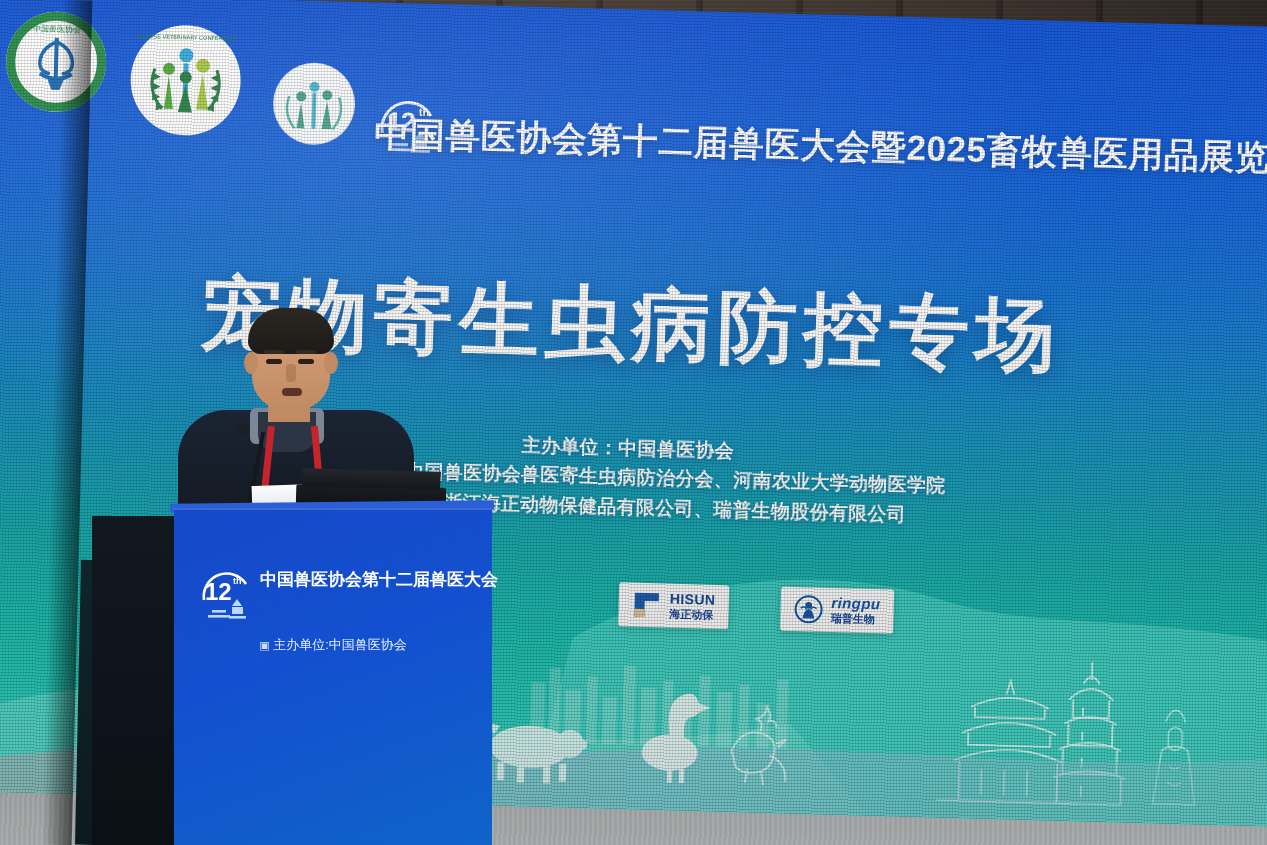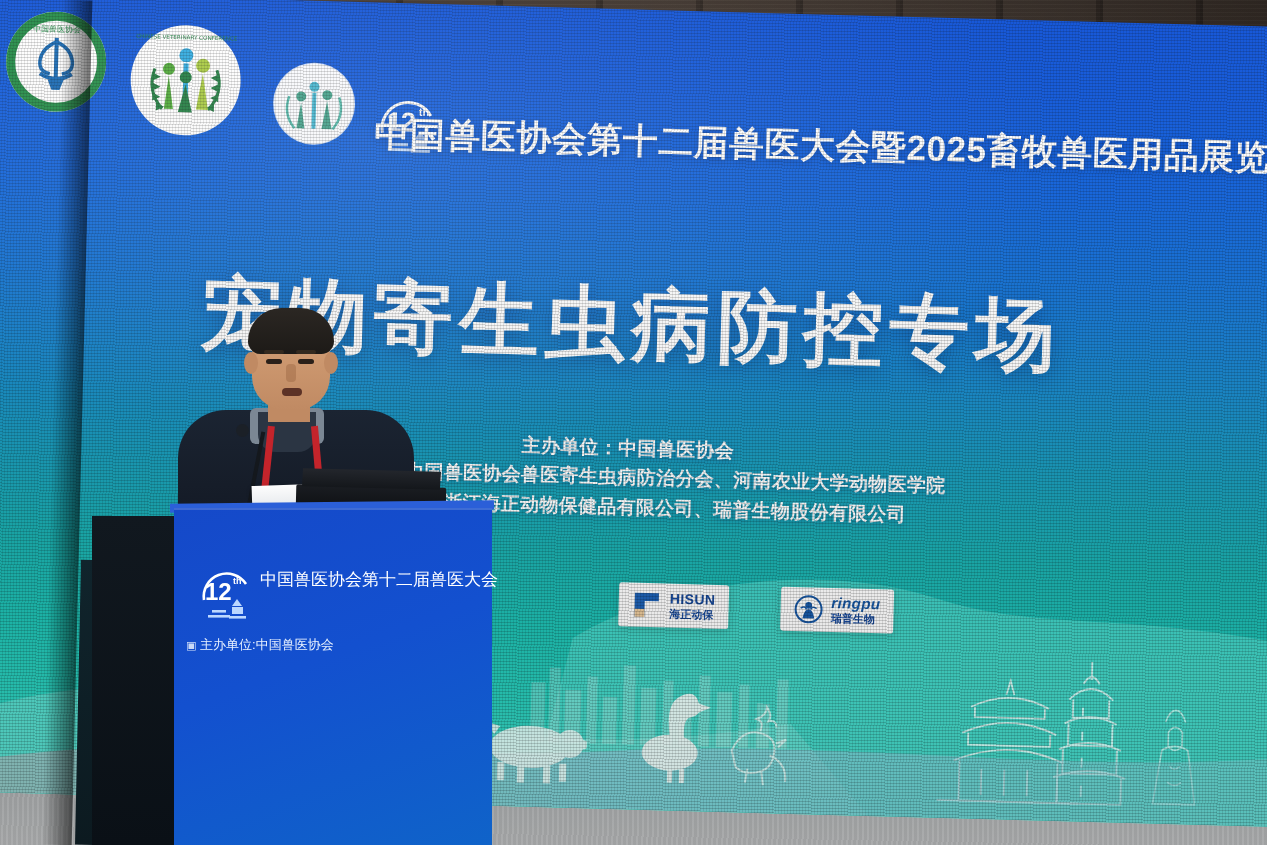--- a/index.html
+++ b/index.html
@@ -89,23 +89,23 @@
   .podium .side{position:absolute;left:0;top:8px;width:86px;height:329px;
     background:linear-gradient(180deg,#11181f,#0a1016);}
   .podium .front{position:absolute;left:82px;top:0;width:318px;height:337px;
     background:linear-gradient(160deg,#1549c9 0%,#1350cf 45%,#0f63c9 100%);
     box-shadow:inset 0 2px 0 rgba(255,255,255,.18);}
   .podium .topedge{position:absolute;left:78px;top:-6px;width:324px;height:9px;
     background:#2b5fd8;transform:rotate(-.6deg);}
   .pod-emblem{position:absolute;left:26px;top:62px;width:56px;height:54px;}
   .pod-emblem .n{position:absolute;left:5px;top:8px;font-size:24px;font-weight:700;color:#fff;}
   .pod-emblem .s{position:absolute;left:33px;top:6px;font-size:9px;font-weight:700;color:#fff;}
-  .pod-t1{position:absolute;left:86px;top:60px;font-size:17px;font-weight:400;color:#fff;
+  .pod-t1{position:absolute;left:86px;top:60px;font-size:17px;font-weight:700;color:#fff;
     line-height:1.45;white-space:nowrap;}
-  .pod-t2{position:absolute;left:12px;right:0;top:128px;text-align:left;font-size:13px;color:#e9f2ff;}
+  .pod-t2{position:absolute;left:0;right:0;top:128px;text-align:center;font-size:13px;color:#e9f2ff;}
   .pod-t3{position:absolute;left:0;right:0;top:156px;text-align:center;font-size:13px;color:#e9f2ff;}
   .pod-t2 .ico,.pod-t3 .ico{opacity:.85;font-size:11px;}
 
   
   .laptop{position:absolute;left:296px;top:486px;width:150px;height:26px;
     background:linear-gradient(180deg,#1a1d22,#0d0f12);transform:rotate(1.4deg);
     border-radius:2px;}
   .laptop .lid{position:absolute;left:6px;top:-16px;width:138px;height:18px;
     background:linear-gradient(180deg,#23262c,#14171b);transform:skewX(-2deg);}
   .papers{position:absolute;left:252px;top:484px;width:120px;height:28px;

